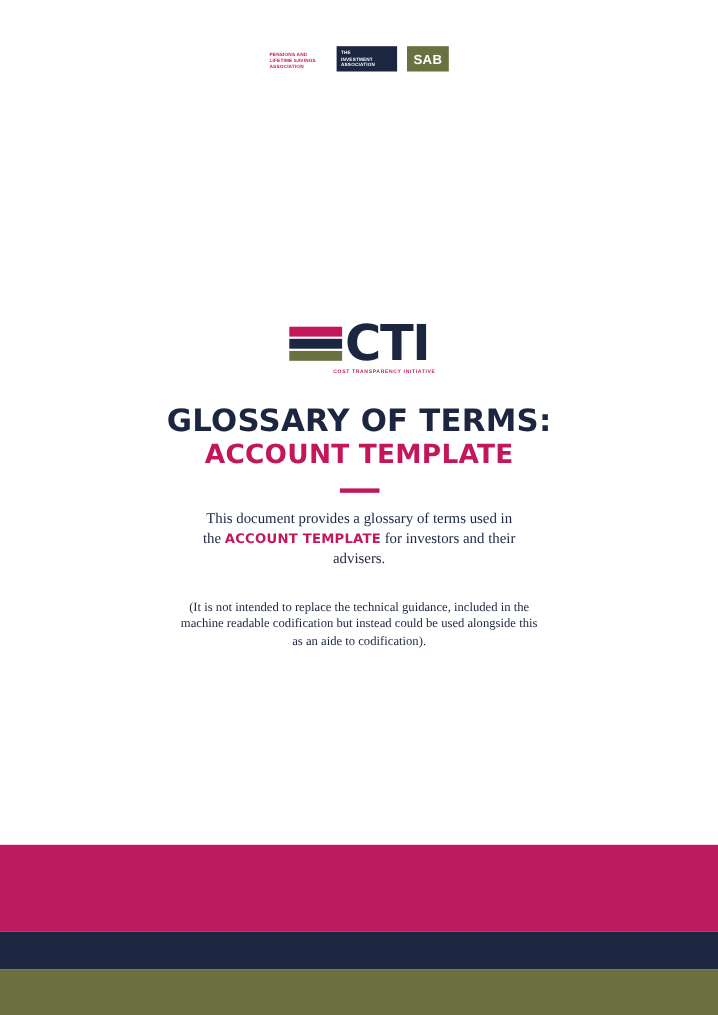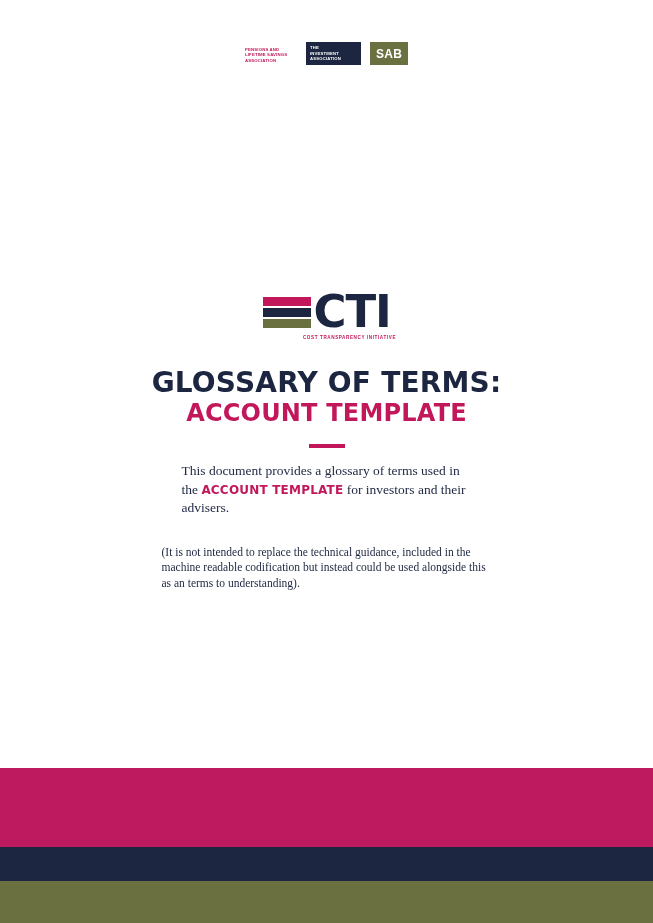--- a/index.html
+++ b/index.html
@@ -168,21 +168,21 @@
     background: #c2185b;
     margin: 16px auto 0 auto;
   }
 
   
   .body-copy {
     position: absolute;
     top: 462px;
     left: 0;
     width: 653px;
-    text-align: left;
+    text-align: center;
   }
   .para1 {
     font-family: "Liberation Serif", serif;
     font-size: 13.5px;
     line-height: 18.5px;
     color: #1d2640;
     width: 290px;
     margin: 0 auto;
   }
   .para1 .emph {
@@ -253,20 +253,20 @@
     <div class="title-sub">ACCOUNT TEMPLATE</div>
     <div class="rule"></div>
   </div>
 
   <div class="body-copy">
     <p class="para1">
       <span>This document provides a glossary of terms used in the</span>
       <span class="emph">ACCOUNT TEMPLATE</span>
       <span>for investors and their advisers.</span>
     </p>
-    <p class="para2">(It is not intended to replace the technical guidance, included in the machine readable codification but instead could be used alongside this as an terms to understanding).</p>
+    <p class="para2">(It is not intended to replace the technical guidance, included in the machine readable codification but instead could be used alongside this as an aide to codification).</p>
   </div>
 
   <div class="band band-pink"></div>
   <div class="band band-navy"></div>
   <div class="band band-olive"></div>
 
 </div>
 
 </body></html>

